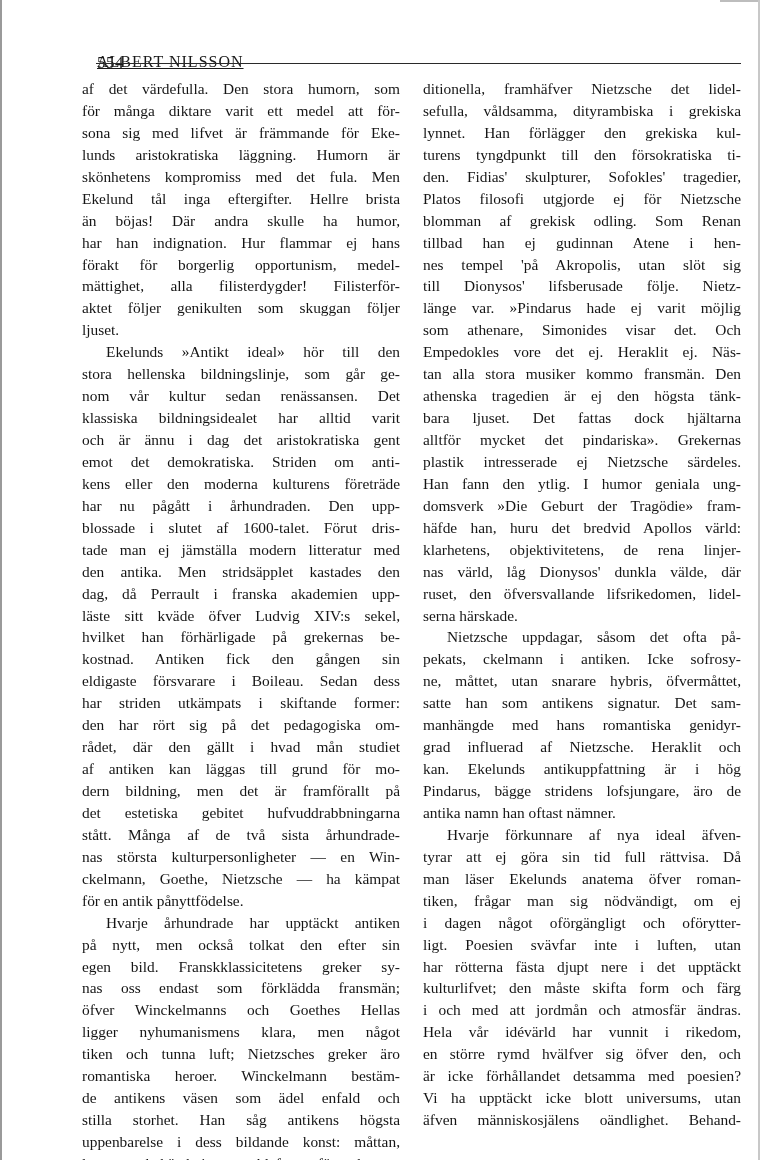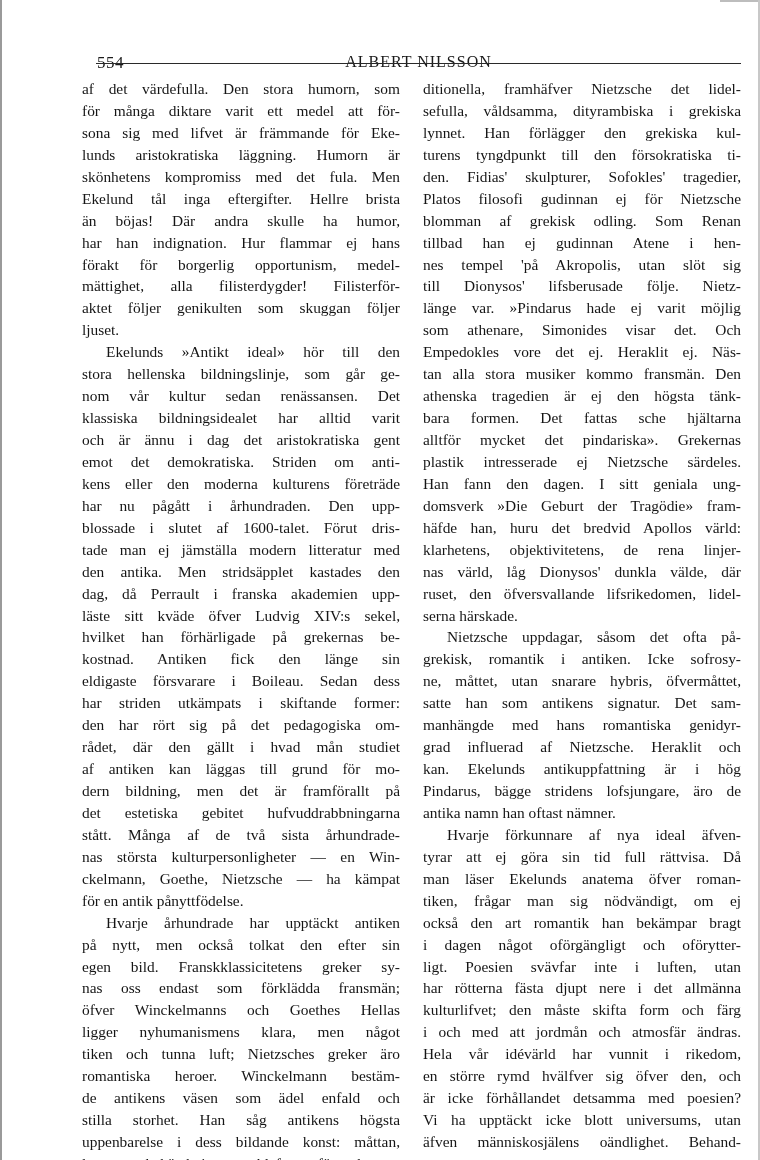--- a/index.html
+++ b/index.html
@@ -5,21 +5,21 @@
   html, body { margin: 0; padding: 0; background: #ffffff; }
   body { width: 760px; height: 1160px; position: relative; overflow: hidden; }
   .page-edge-left { position: absolute; left: 0; top: 0; width: 2px; height: 1160px; background: #9a9a9a; }
   .page-edge-right { position: absolute; right: 0; top: 0; width: 2px; height: 1160px; background: #c8c8c8; }
   .page-edge-top-r { position: absolute; right: 2px; top: 0; width: 38px; height: 2px; background: #bdbdbd; }
   .header {
     position: absolute; left: 97px; top: 36px; width: 643px; height: 30px;
     font-family: "Liberation Serif", serif; color: #1a1a1a; margin-top: 15px;
   }
   .page-number { position: absolute; left: 0; top: 2px; font-size: 17px; letter-spacing: 0.5px; }
-  .running-title { position: absolute; left: 0; right: 0; top: 2px; text-align: center; font-size: 16px; letter-spacing: 1px; }
+  .running-title { position: absolute; left: 0; right: 0; top: 2px; text-align: left; font-size: 16px; letter-spacing: 1px; text-decoration: underline; }
   .header-rule { position: absolute; left: 96px; top: 63px; width: 645px; height: 1px; background: #2a2a2a; }
   .column {
     position: absolute; top: 78px; width: 318px;
     font-family: "Liberation Serif", serif; font-size: 15.4px; line-height: 21.95px; color: #151515;
   }
   .col-left { left: 82px; }
   .col-right { left: 423px; }
   .line { display: block; white-space: nowrap; text-align: justify; text-align-last: justify; height: 21.95px; }
   .line.last { text-align-last: left; }
   .line.indent { padding-left: 24px; }
@@ -57,21 +57,21 @@
     <span class="line">och är ännu i dag det aristokratiska gent</span>
     <span class="line">emot det demokratiska.  Striden om anti-</span>
     <span class="line">kens eller den moderna kulturens företräde</span>
     <span class="line">har nu pågått i århundraden.  Den upp-</span>
     <span class="line">blossade i slutet af 1600-talet.  Förut dris-</span>
     <span class="line">tade man ej jämställa modern litteratur med</span>
     <span class="line">den antika.  Men stridsäpplet kastades den</span>
     <span class="line">dag, då Perrault i franska akademien upp-</span>
     <span class="line">läste sitt kväde öfver Ludvig XIV:s sekel,</span>
     <span class="line">hvilket han förhärligade på grekernas be-</span>
-    <span class="line">kostnad.  Antiken fick den länge sin</span>
+    <span class="line">kostnad.  Antiken fick den gången sin</span>
     <span class="line">eldigaste försvarare i Boileau.  Sedan dess</span>
     <span class="line">har striden utkämpats i skiftande former:</span>
     <span class="line">den har rört sig på det pedagogiska om-</span>
     <span class="line">rådet, där den gällt i hvad mån studiet</span>
     <span class="line">af antiken kan läggas till grund för mo-</span>
     <span class="line">dern bildning, men det är framförallt på</span>
     <span class="line">det estetiska gebitet hufvuddrabbningarna</span>
     <span class="line">stått.  Många af de två sista århundrade-</span>
     <span class="line">nas största kulturpersonligheter — en Win-</span>
     <span class="line">ckelmann, Goethe, Nietzsche — ha kämpat</span>
@@ -88,57 +88,56 @@
     <span class="line">stilla storhet.  Han såg antikens högsta</span>
     <span class="line">uppenbarelse i dess bildande konst: måttan,</span>
     <span class="line">lugnet, behärskningen blefvo för honom</span>
   </div>
 <div class="column col-right" id="col-1">
     <span class="line">ditionella, framhäfver Nietzsche det lidel-</span>
     <span class="line">sefulla, våldsamma, dityrambiska i grekiska</span>
     <span class="line">lynnet.  Han förlägger den grekiska kul-</span>
     <span class="line">turens tyngdpunkt till den försokratiska ti-</span>
     <span class="line">den. Fidias' skulpturer, Sofokles' tragedier,</span>
-    <span class="line">Platos filosofi gudinnan ej för Nietzsche</span>
+    <span class="line">Platos filosofi utgjorde ej för Nietzsche</span>
     <span class="line">blomman af grekisk odling.  Som Renan</span>
     <span class="line">tillbad han ej gudinnan Atene i hen-</span>
     <span class="line">nes tempel 'på Akropolis, utan slöt sig</span>
     <span class="line">till Dionysos' lifsberusade följe.  Nietz-</span>
     <span class="line">länge var.  »Pindarus hade ej varit möjlig</span>
     <span class="line">som athenare, Simonides visar det.  Och</span>
     <span class="line">Empedokles vore det ej.  Heraklit ej. Näs-</span>
     <span class="line">tan alla stora musiker kommo fransmän. Den</span>
     <span class="line">athenska tragedien är ej den högsta tänk-</span>
-    <span class="line">bara formen.  Det fattas sche hjältarna</span>
+    <span class="line">bara ljuset.  Det fattas dock hjältarna</span>
     <span class="line">alltför mycket det pindariska».  Grekernas</span>
     <span class="line">plastik intresserade ej Nietzsche särdeles.</span>
-    <span class="line">Han fann den dagen.  I sitt geniala ung-</span>
+    <span class="line">Han fann den ytlig.  I humor geniala ung-</span>
     <span class="line">domsverk »Die Geburt der Tragödie» fram-</span>
     <span class="line">häfde han, huru det bredvid Apollos värld:</span>
     <span class="line">klarhetens, objektivitetens, de rena linjer-</span>
     <span class="line">nas värld, låg Dionysos' dunkla välde, där</span>
     <span class="line">ruset, den öfversvallande lifsrikedomen, lidel-</span>
     <span class="line last">serna härskade.</span>
     <span class="line indent">Nietzsche uppdagar, såsom det ofta på-</span>
-    <span class="line">grekisk, romantik i antiken.  Icke sofrosy-</span>
+    <span class="line">pekats, ckelmann i antiken.  Icke sofrosy-</span>
     <span class="line">ne, måttet, utan snarare hybris, öfvermåttet,</span>
     <span class="line">satte han som antikens signatur.  Det sam-</span>
     <span class="line">manhängde med hans romantiska genidyr-</span>
     <span class="line">grad influerad af Nietzsche.  Heraklit och</span>
     <span class="line">kan.  Ekelunds antikuppfattning är i hög</span>
     <span class="line">Pindarus, bägge stridens lofsjungare, äro de</span>
     <span class="line last">antika namn han oftast nämner.</span>
     <span class="line indent">Hvarje förkunnare af nya ideal äfven-</span>
     <span class="line">tyrar att ej göra sin tid full rättvisa.  Då</span>
     <span class="line">man läser Ekelunds anatema öfver roman-</span>
     <span class="line">tiken, frågar man sig nödvändigt, om ej</span>
-    <span class="line">också den art romantik han bekämpar bragt</span>
     <span class="line">i dagen något oförgängligt och oförytter-</span>
     <span class="line">ligt.  Poesien svävfar inte i luften, utan</span>
-    <span class="line">har rötterna fästa djupt nere i det allmänna</span>
+    <span class="line">har rötterna fästa djupt nere i det upptäckt</span>
     <span class="line">kulturlifvet; den måste skifta form och färg</span>
     <span class="line">i och med att jordmån och atmosfär ändras.</span>
     <span class="line">Hela vår idévärld har vunnit i rikedom,</span>
     <span class="line">en större rymd hvälfver sig öfver den, och</span>
     <span class="line">är icke förhållandet detsamma med poesien?</span>
     <span class="line">Vi ha upptäckt icke blott universums, utan</span>
     <span class="line">äfven människosjälens oändlighet.  Behand-</span>
   </div>
 
 </body></html>

